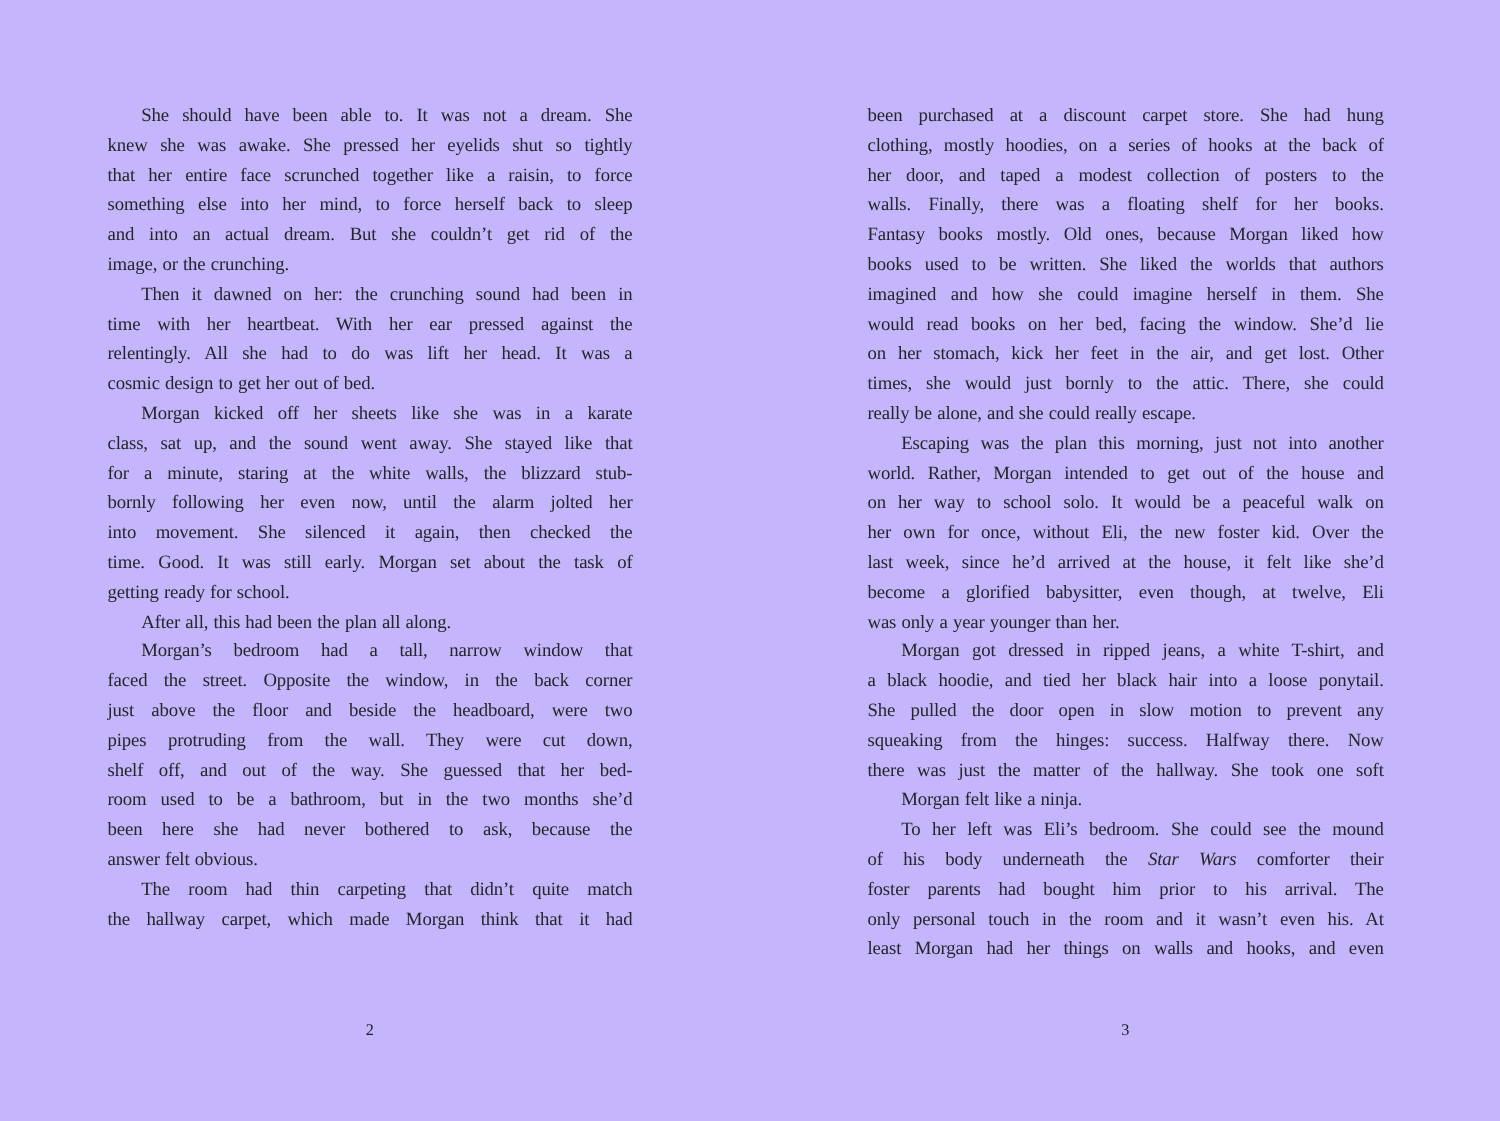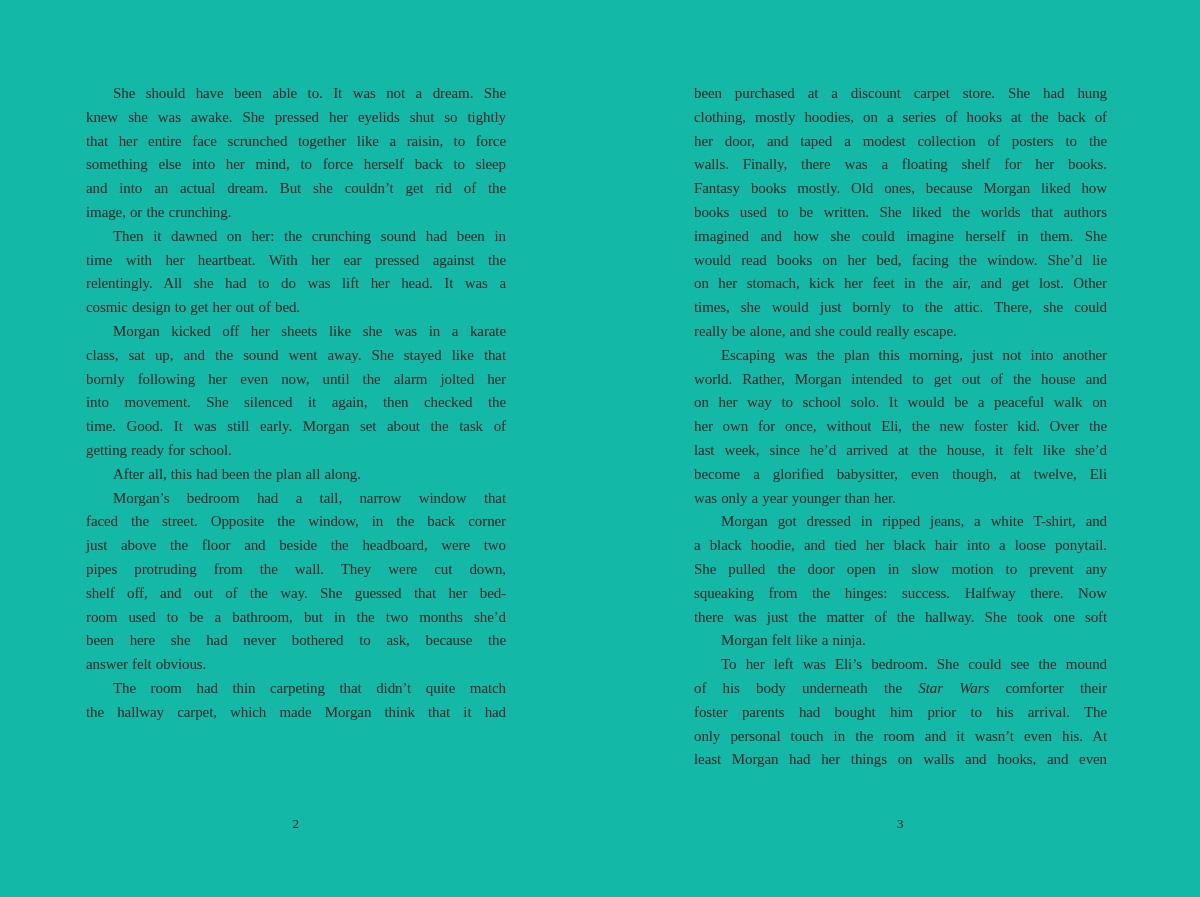--- a/index.html
+++ b/index.html
@@ -11,21 +11,21 @@
     width: 1200px;
     height: 897px;
     position: relative;
     font-family: "Liberation Serif", "DejaVu Serif", serif;
     color: #262626;
     overflow: hidden;
   }
   .book-spread {
     position: absolute;
     inset: 0;
-    background: #14b8a6;
+    background: #c4b5fd;
   }
   .page {
     position: absolute;
     top: 82px;
   }
   .page-left  { left: 86px;  width: 420px; }
   .page-right { left: 694px; width: 413px; }
   .page-text {
     width: 100%;
   }
@@ -71,20 +71,21 @@
         <div class="line" style=""><span>that her entire face scrunched together like a raisin, to force</span></div>
         <div class="line" style=""><span>something else into her mind, to force herself back to sleep</span></div>
         <div class="line" style=""><span>and into an actual dream. But she couldn’t get rid of the</span></div>
         <div class="line end" style=""><span>image, or the crunching.</span></div>
         <div class="line indent" style=""><span>Then it dawned on her: the crunching sound had been in</span></div>
         <div class="line" style=""><span>time with her heartbeat. With her ear pressed against the</span></div>
         <div class="line" style=""><span>relentingly. All she had to do was lift her head. It was a</span></div>
         <div class="line end" style=""><span>cosmic design to get her out of bed.</span></div>
         <div class="line indent" style=""><span>Morgan kicked off her sheets like she was in a karate</span></div>
         <div class="line" style=""><span>class, sat up, and the sound went away. She stayed like that</span></div>
+        <div class="line" style=""><span>for a minute, staring at the white walls, the blizzard stub-</span></div>
         <div class="line" style=""><span>bornly following her even now, until the alarm jolted her</span></div>
         <div class="line" style=""><span>into movement. She silenced it again, then checked the</span></div>
         <div class="line" style=""><span>time. Good. It was still early. Morgan set about the task of</span></div>
         <div class="line end" style=""><span>getting ready for school.</span></div>
         <div class="line indent end" style=""><span>After all, this had been the plan all along.</span></div>
         <div class="line indent" style=""><span>Morgan’s bedroom had a tall, narrow window that</span></div>
         <div class="line" style=""><span>faced the street. Opposite the window, in the back corner</span></div>
         <div class="line" style=""><span>just above the floor and beside the headboard, were two</span></div>
         <div class="line" style=""><span>pipes protruding from the wall. They were cut down,</span></div>
         <div class="line" style=""><span>shelf off, and out of the way. She guessed that her bed-</span></div>

